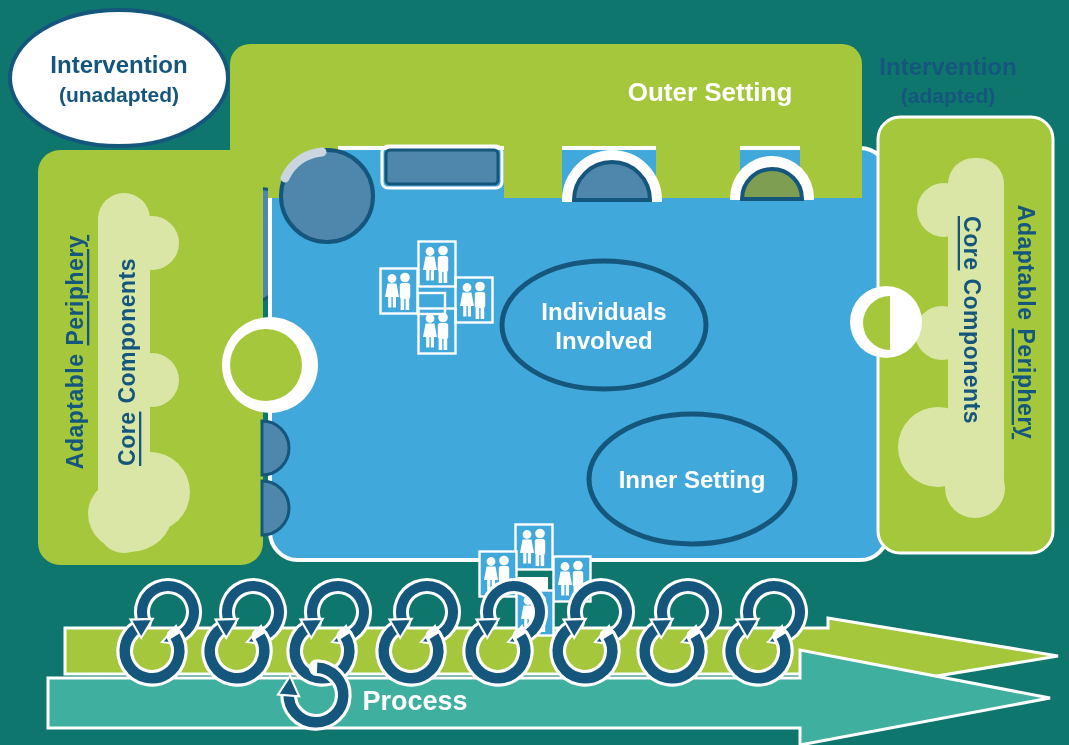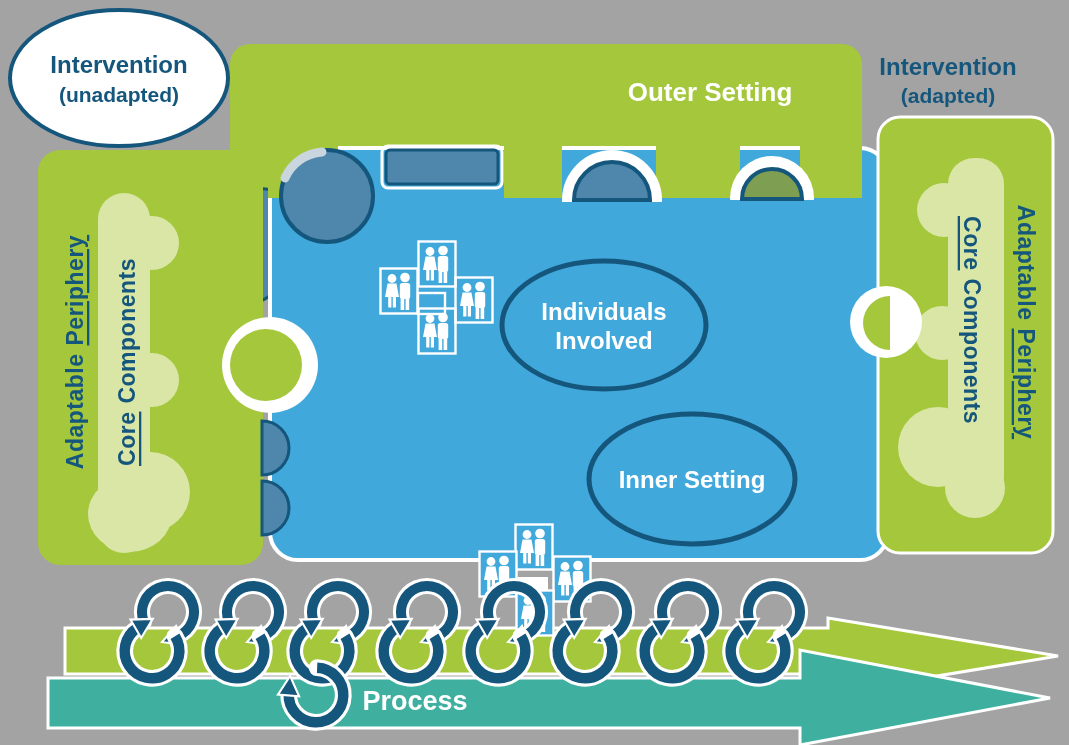--- a/index.html
+++ b/index.html
@@ -1,16 +1,16 @@
 <!DOCTYPE html>
 <html style="--green: #a5c73c; --light_green: #d9e6a6; --blue: #41a8db; --steel_blue: #4f87ac; --navy: #15567d; --teal: #3fb09f; --olive: #7e9e51; --white: #ffffff;"><head>
 <meta charset="utf-8">
 <style>
   html,body{margin:0;padding:0;background:#fff;}
-  #stage{position:relative;width:1069px;height:745px;background:#a3a3a3;overflow:hidden;}
+  #stage{position:relative;width:1069px;height:745px;background:#0f766e;overflow:hidden;}
   svg{display:block;}
   svg text{font-family:"Liberation Sans",sans-serif;text-anchor:middle;dominant-baseline:central;}
   .c-green{fill:var(--green);}
   .c-lgreen{fill:var(--light_green);}
   .c-blue{fill:var(--blue);}
   .c-steel{fill:var(--steel_blue);}
   .c-teal{fill:var(--teal);}
   .c-olive{fill:var(--olive);}
   .c-white{fill:#ffffff;}
   .no-fill{fill:none;}

